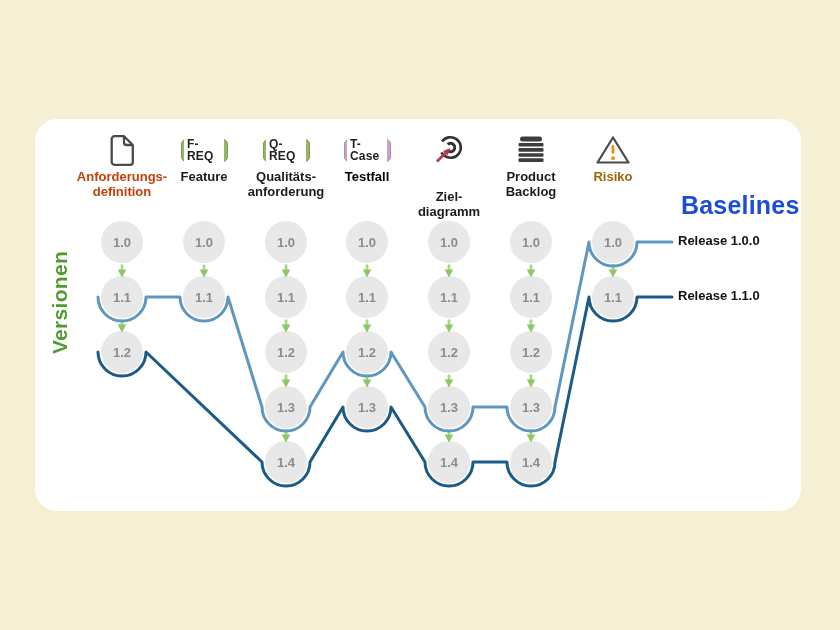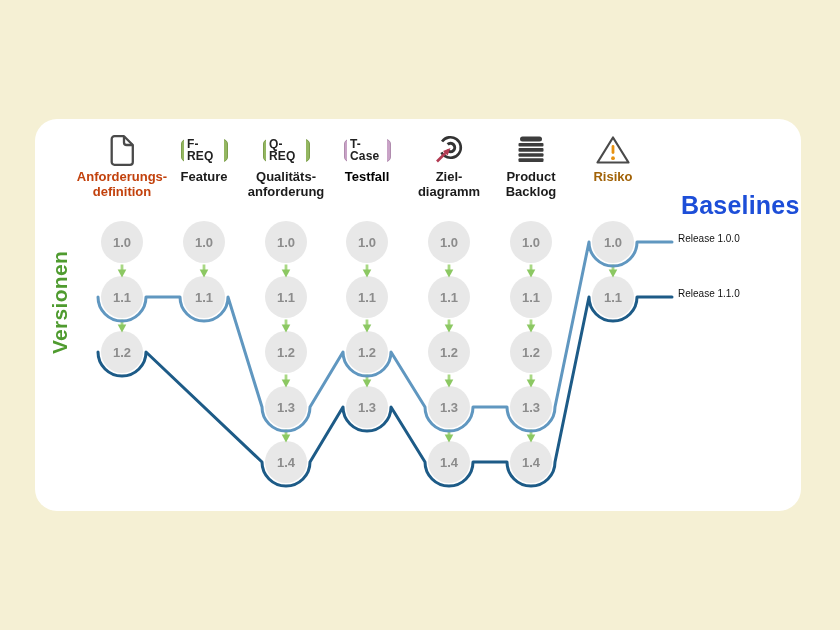--- a/index.html
+++ b/index.html
@@ -7,21 +7,21 @@
   .page{position:absolute;left:0;top:0;width:840px;height:630px}
   .card{position:absolute;left:35px;top:119px;width:766px;height:392px;border-radius:22px}
   #diagram{position:absolute;left:0;top:0;width:840px;height:630px}
   .icon-slot{position:absolute;top:132px;height:36px;width:64px;display:flex;align-items:center;justify-content:center}
   .col-label{position:absolute;top:170px;width:120px;text-align:center;font-weight:bold;font-size:13px;line-height:14.5px;color:#1b1b1b}
   .circle{position:absolute;width:42px;height:42px;border-radius:50%;display:flex;align-items:center;justify-content:center;font-weight:bold;font-size:13px}
   .badge{height:23px;width:47px;border-radius:5px;display:flex;align-items:center;justify-content:flex-end;padding:2.5px;border:1px solid}
   .badge-text{background:#fff;border-radius:2.5px;font-size:12px;font-weight:bold;color:#222;padding:2.5px 3px;line-height:1;letter-spacing:.2px}
   .versions-label{position:absolute;left:-5px;top:290px;width:130px;height:25px;transform:rotate(-90deg);text-align:center;font-weight:bold;font-size:21px;letter-spacing:.3px}
   .baselines-title{position:absolute;left:681px;top:191px;font-weight:bold;font-size:25px;letter-spacing:.2px}
-  .release-label{position:absolute;left:678px;font-weight:normal;font-size:10px;white-space:nowrap}
+  .release-label{position:absolute;left:678px;font-weight:bold;font-size:13px;white-space:nowrap}
   svg.overlay{position:absolute;left:0;top:0;pointer-events:none}
 </style>
 </head>
 <body>
 
 <div class="page" style="background: rgb(245, 240, 212);">
   <div class="card" style="background: rgb(255, 255, 255);"></div>
   <div class="versions-label" style="color: rgb(79, 155, 47);">Versionen</div>
   <div class="baselines-title" style="color: #1d4ed8;">Baselines</div>
   <div id="diagram">
@@ -103,21 +103,21 @@
         <span>1.3</span>
       </div>
       <div class="icon-slot" style="left: 417px;">
         <svg width="32" height="32" viewBox="0 0 32 32">
    <circle cx="17.5" cy="13.5" r="10.3" fill="none" stroke="#333" stroke-width="2.6" stroke-dasharray="53 12" transform="rotate(215 17.5 13.5)"></circle>
    <circle cx="17.5" cy="13.5" r="4.2" fill="none" stroke="#333" stroke-width="3" stroke-dasharray="20 7" transform="rotate(227 17.5 13.5)"></circle>
    <line x1="4" y1="27.5" x2="12.5" y2="19" stroke="#b23a52" stroke-width="2.6"></line>
    <polygon points="17.5,14 14.6,21.6 10,17 " fill="#b23a52"></polygon>
         </svg>
       </div>
-      <div class="col-label" style="left: 389px; color: rgb(27, 27, 27);">
+      <div class="col-label" style="left: 389px; color: rgb(27, 27, 27); margin-top: 20px;">
         <div>Ziel-</div>
         <div>diagramm</div>
       </div>
       <div class="circle" style="left: 428px; top: 221px; background: rgb(232, 232, 232); color: rgb(140, 140, 140);">
         <span>1.0</span>
       </div>
       <div class="circle" style="left: 428px; top: 276px; background: rgb(232, 232, 232); color: rgb(140, 140, 140);">
         <span>1.1</span>
       </div>
       <div class="circle" style="left: 428px; top: 331px; background: rgb(232, 232, 232); color: rgb(140, 140, 140);">

